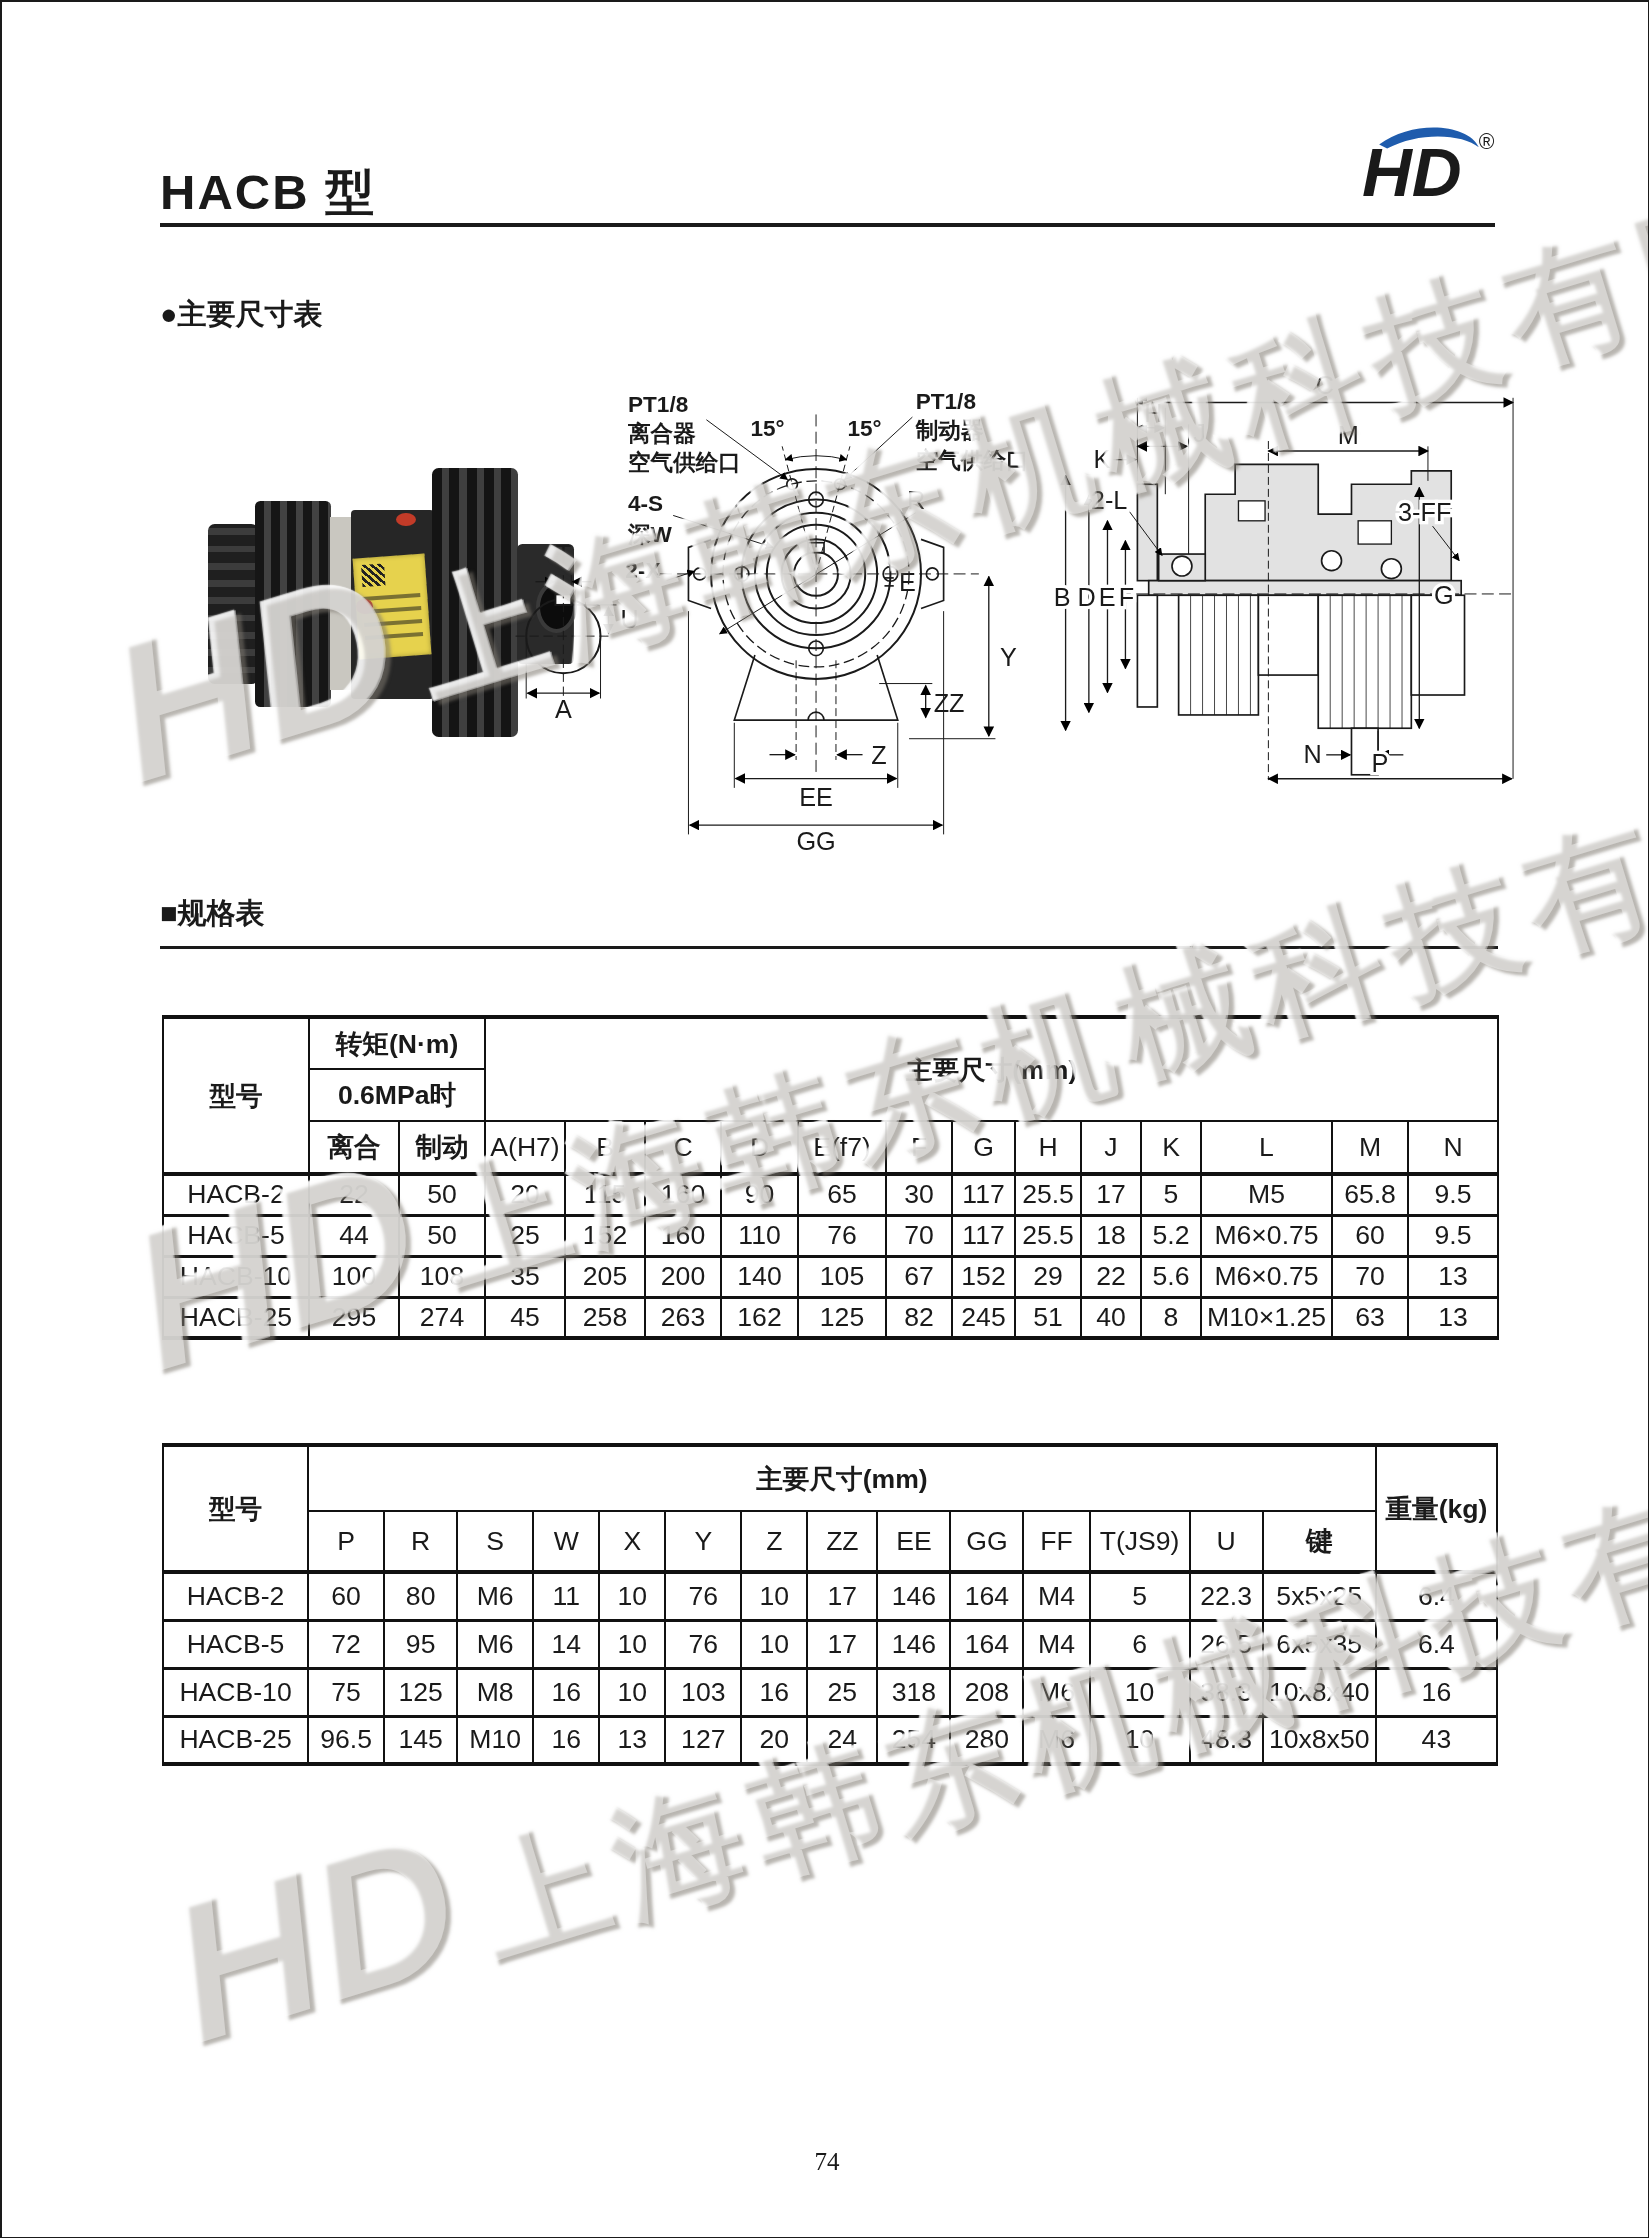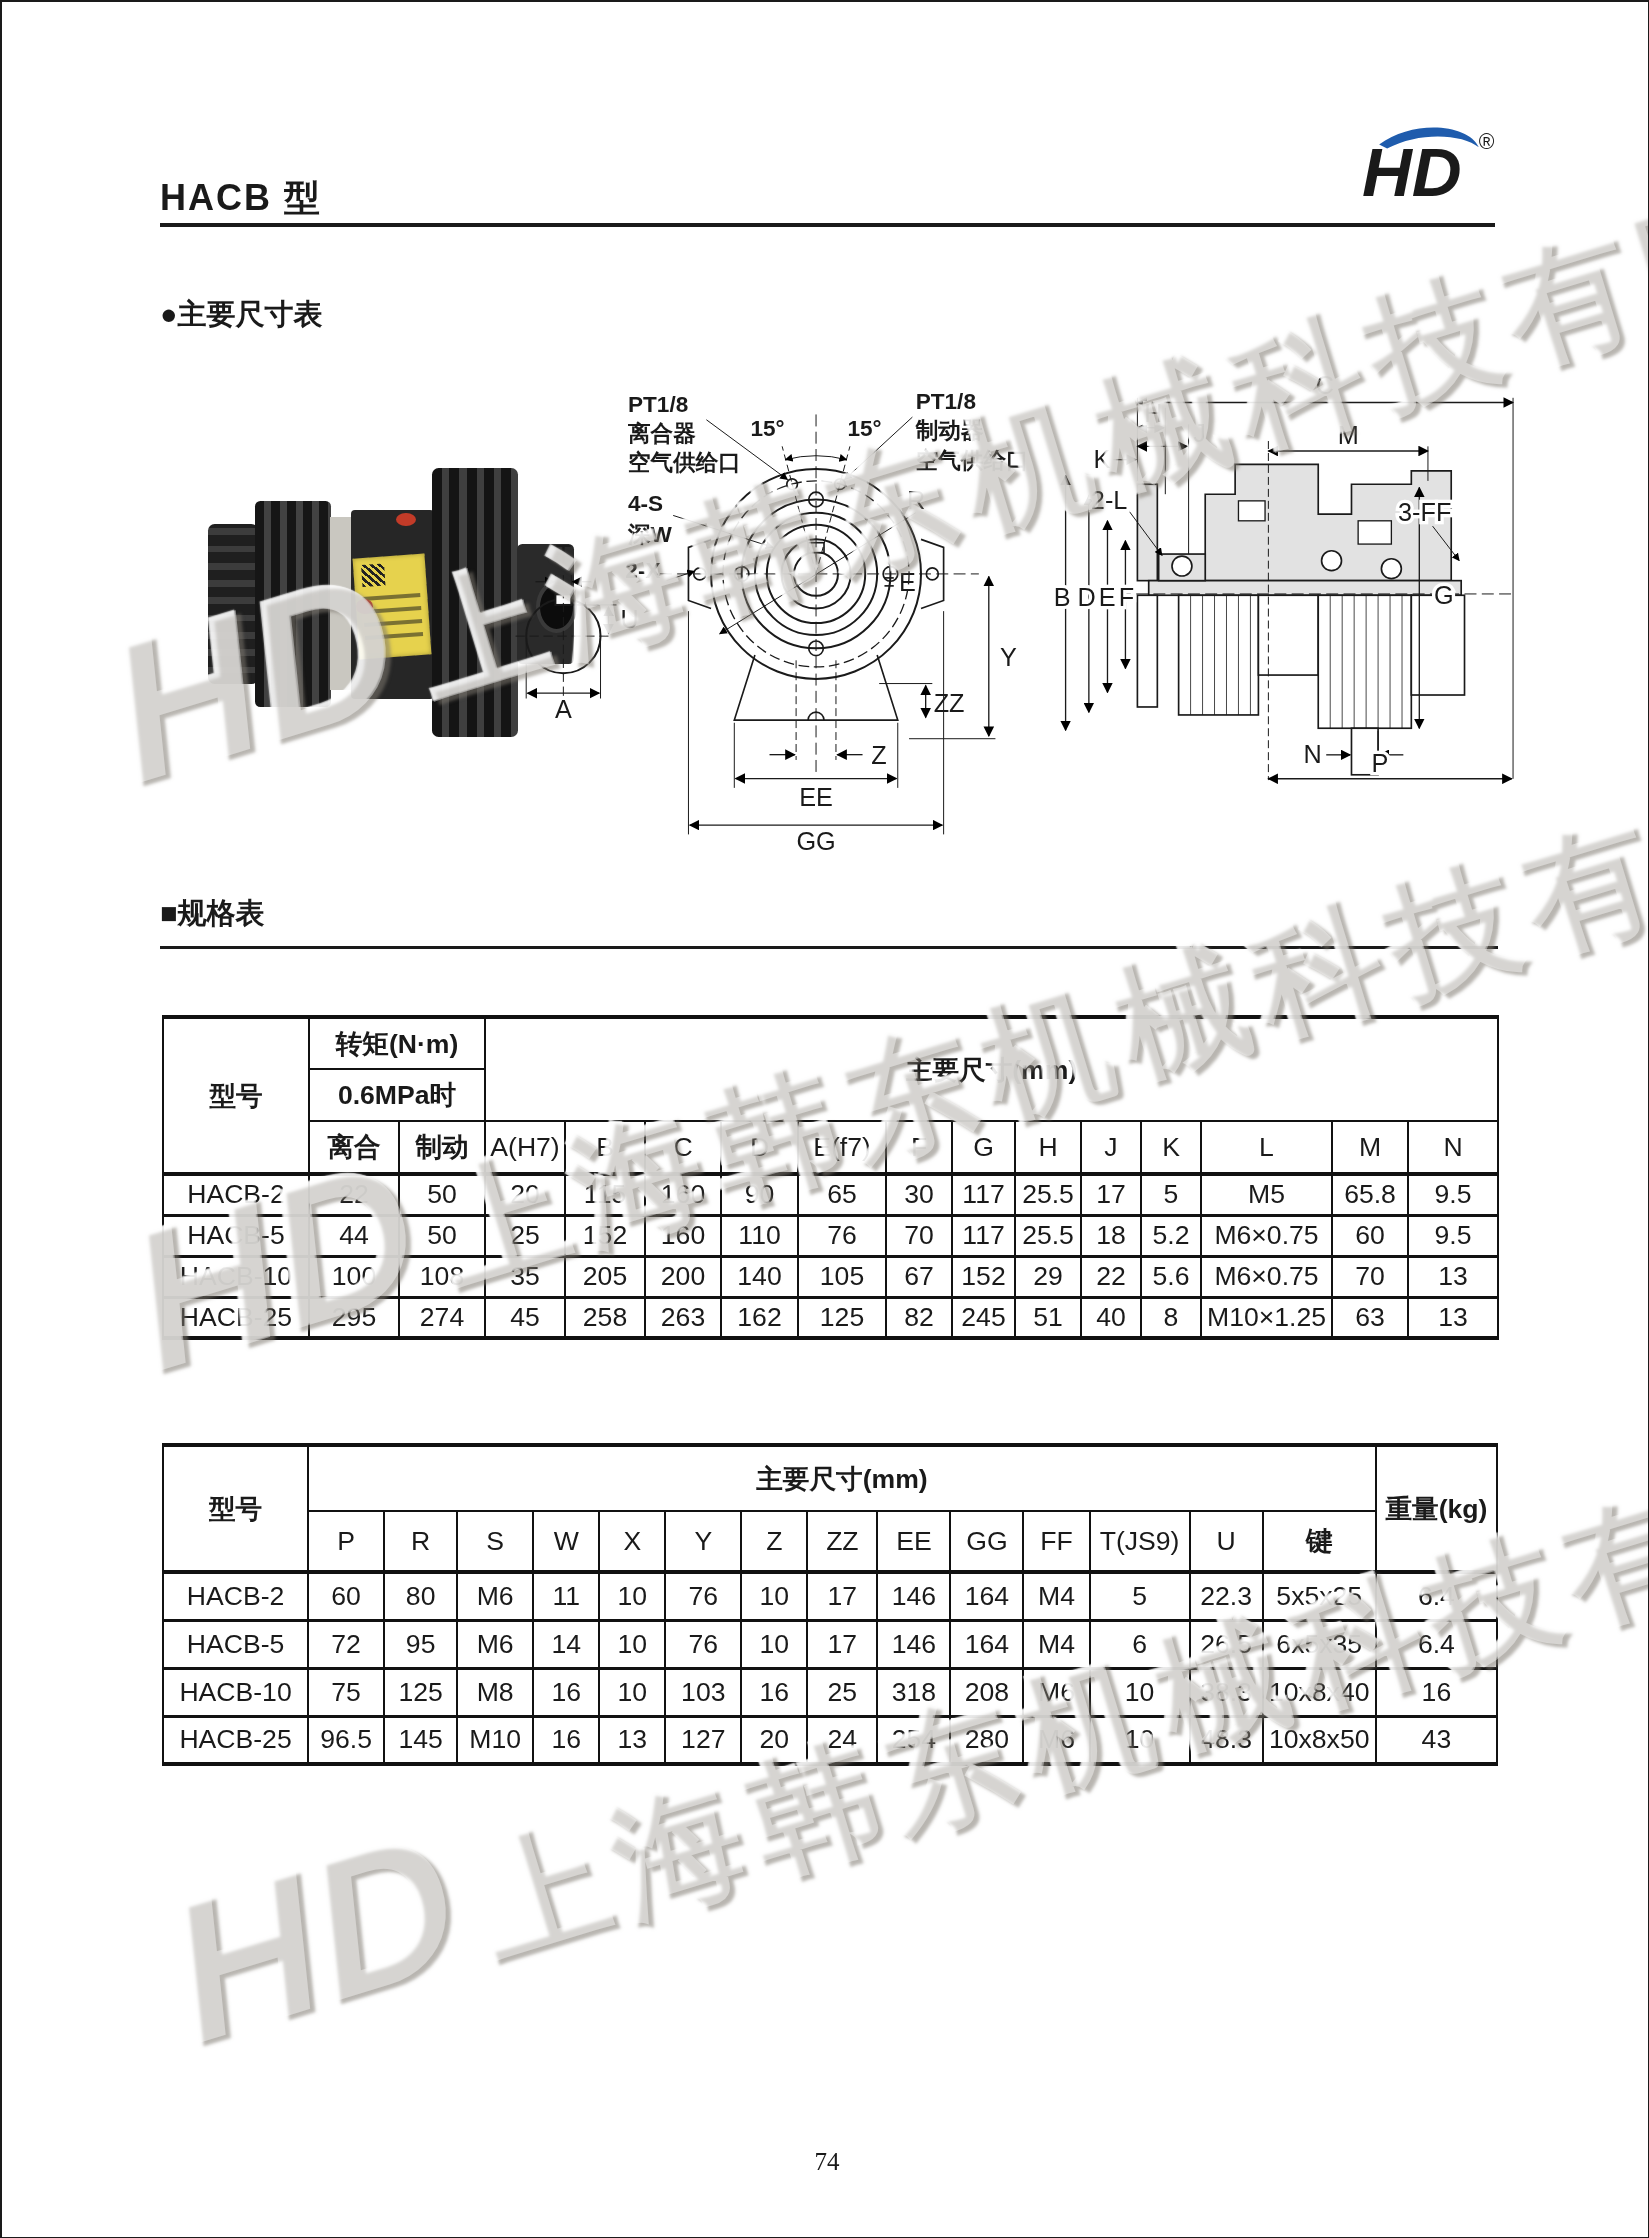--- a/index.html
+++ b/index.html
@@ -3,21 +3,21 @@
 <meta charset="utf-8">
 <style>
   html,body{margin:0;padding:0;background:#888;}
   .page{
     position:relative;width:1650px;height:2239px;background:#ffffff;
     font-family:"Liberation Sans","DejaVu Sans",sans-serif;color:#1a1a1a;
     overflow:hidden;border:2px solid #1a1a1a;box-sizing:border-box;
   }
   .abs{position:absolute;}
   
-  .title{left:158px;top:172px;font-size:36px;font-weight:bold;letter-spacing:2px;}
+  .title{left:158px;top:158px;font-size:49px;font-weight:bold;letter-spacing:2px;}
   .title-rule{left:158px;top:221px;width:1335px;height:4px;background:#1a1a1a;}
   .sec-head{font-size:29px;font-weight:bold;}
   .spec-rule{left:158px;top:944px;width:1338px;height:3.3px;background:#1a1a1a;}
   .pagenum{left:0;top:2146px;width:1650px;text-align:center;
            font-family:"Liberation Serif","DejaVu Serif",serif;font-size:25px;}
   
   .wm{position:absolute;white-space:nowrap;transform:rotate(-17deg);
       transform-origin:left center;font-weight:bold;z-index:6;pointer-events:none;
       color:rgba(255,255,255,0.42);
       text-shadow:4px 4.7px 3.3px rgba(126,120,112,0.55),-1.3px -1.3px 1.3px rgba(255,255,255,0.85);

